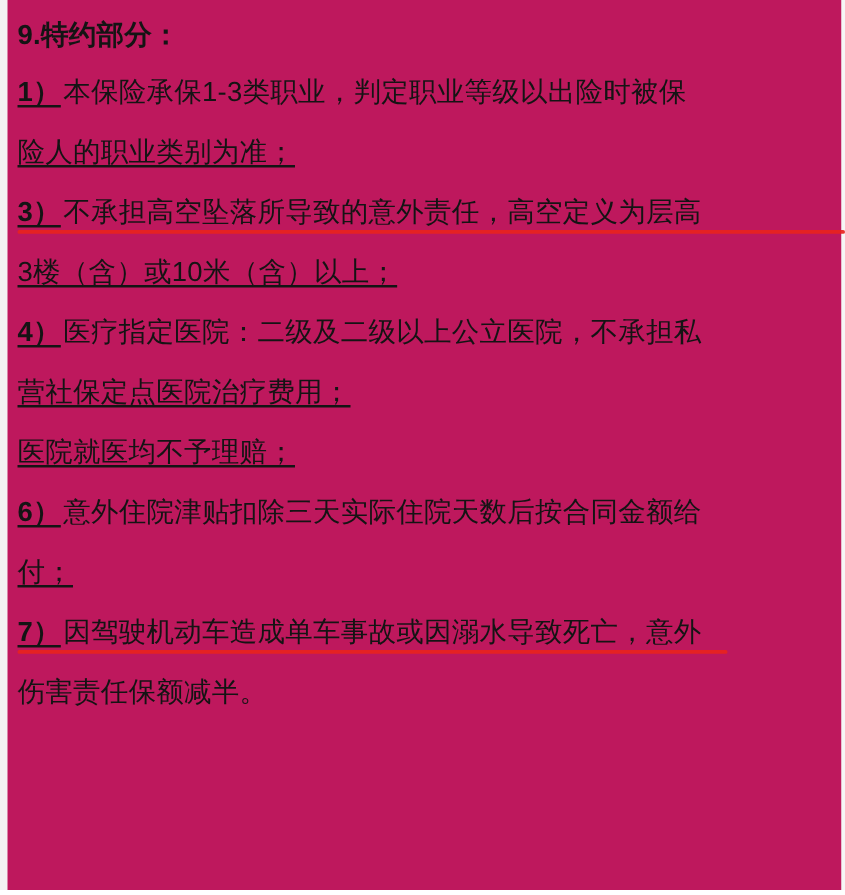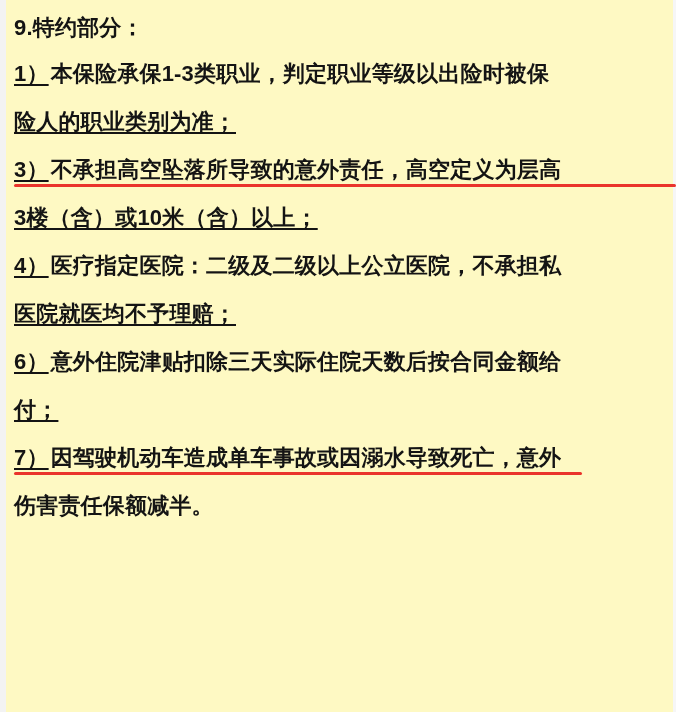--- a/index.html
+++ b/index.html
@@ -10,21 +10,21 @@
   body {
     width: 676px;
     height: 716px;
     overflow: hidden;
     font-family: "Liberation Sans", sans-serif;
   }
   #doc {
     position: relative;
     width: 676px;
     height: 716px;
-    background: #fef9c3;
+    background: #be185d;
     box-sizing: border-box;
     padding: 6px 0 0 14px;
   }
   .line {
     position: relative;
     font-size: 22px;
     line-height: 48px;
     height: 48px;
     color: #141414;
     white-space: nowrap;
@@ -38,21 +38,21 @@
     line-height: 44px;
   }
   .num {
     font-weight: 700;
     text-decoration: underline;
     text-underline-offset: 3px;
     text-decoration-thickness: 1.5px;
     margin-right: 2px;
   }
   .txt {
-    font-weight: 700;
+    font-weight: 400;
   }
   .tail-underline {
     text-decoration: underline;
     text-underline-offset: 3px;
     text-decoration-thickness: 1.5px;
   }
   
   .redmark {
     position: absolute;
     height: 3px;
@@ -109,20 +109,23 @@
     <span class="num">3）</span><span class="txt">不承担高空坠落所导致的意外责任，高空定义为层高</span>
     <span class="redmark" style="left:0px; width:662px; top:38px;"></span>
   </div>
   <div class="line">
     <span class="txt tail-underline">3楼（含）或10米（含）以上；</span>
   </div>
 
   <div class="line">
     <span class="num">4）</span><span class="txt">医疗指定医院：二级及二级以上公立医院，不承担私</span>
   </div>
+  <div class="line">
+    <span class="txt tail-underline">营社保定点医院治疗费用；</span>
+  </div>
 
   <div class="line">
     <span class="txt tail-underline">医院就医均不予理赔；</span>
   </div>
 
   <div class="line">
     <span class="num">6）</span><span class="txt">意外住院津贴扣除三天实际住院天数后按合同金额给</span>
   </div>
   <div class="line">
     <span class="txt tail-underline">付；</span>

